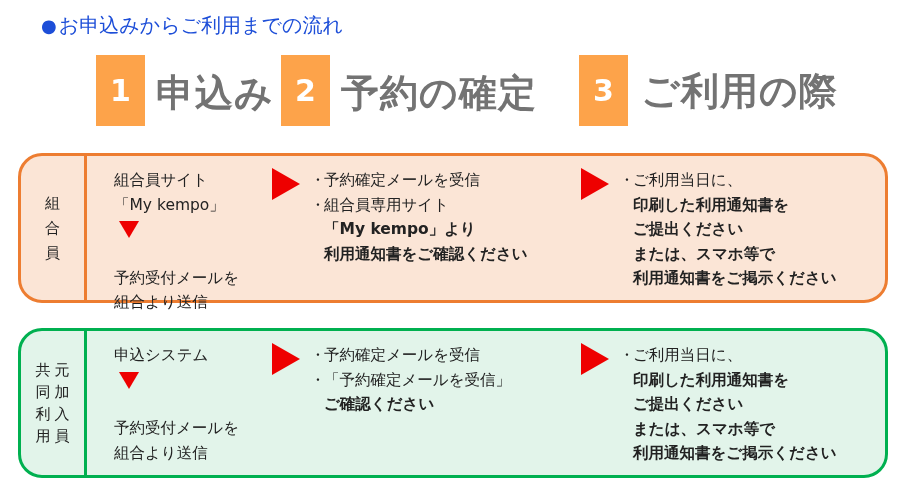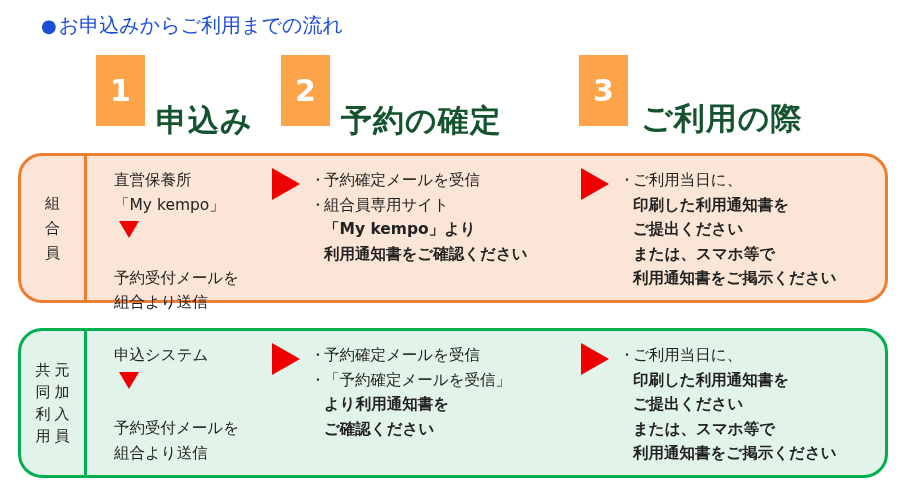--- a/index.html
+++ b/index.html
@@ -10,21 +10,21 @@
   .title {
     position:absolute; left:41px; top:12px; font-size:20px; font-weight:normal; color:#1d4ed8;
     letter-spacing:0px; white-space:nowrap;
   }
   .title .dot { font-size:18px; margin-right:2px; }
   .step-num {
     position:absolute; width:49px; height:71px; background:#fda34a; color:#fff;
     font-size:30px; font-weight:bold; display:flex; align-items:center; justify-content:center;
   }
   .step-label {
-    position:absolute; font-size:31px; font-weight:bold; color:#14532d; white-space:nowrap; letter-spacing:1px;margin-top:32px;
+    position:absolute; font-size:38px; font-weight:bold; color:#737373; white-space:nowrap; letter-spacing:1px;
   }
   .panel {
     position:absolute; left:18px; width:870px; border-radius:24px; box-sizing:border-box;
   }
   .panel.orange { top:153px; height:150px; border:3px solid #ed7d31; background:#fbe5d6; }
   .panel.green { top:328px; height:150px; border:3px solid #00b050; background:#e2f4ea; }
   .panel .divider { position:absolute; left:63px; top:0; bottom:0; width:3px; }
   .panel.orange .divider { background:#ed7d31; }
   .panel.green .divider { background:#00b050; }
   .side {
@@ -64,21 +64,21 @@
 <div class="panel orange">
   <div class="divider"></div>
   <div class="side">
     <div style="display:flex;flex-direction:column;align-items:center;line-height:25px;">
       <span>組</span>
       <span>合</span>
       <span>員</span>
     </div>
   </div>
   <div class="col" style="left:93px;top:12px;">
-    <div>直営保養所</div>
+    <div>組合員サイト</div>
     <div>「My kempo」</div>
     <div class="tri-down"></div>
     <div>予約受付メールを</div>
     <div>組合より送信</div>
   </div>
   <div class="tri-right" style="left:251px;top:12px;"></div>
   <div class="col" style="left:289px;top:12px;">
     <div><span class="bullet">・</span><span>予約確定メールを受信</span></div>
     <div><span class="bullet">・</span><span>組合員専用サイト</span></div>
     <div class="indent">「My kempo」より</div>
@@ -115,21 +115,20 @@
   <div class="col" style="left:93px;top:12px;">
     <div>申込システム</div>
     <div class="tri-down"></div>
     <div>予約受付メールを</div>
     <div>組合より送信</div>
   </div>
   <div class="tri-right" style="left:251px;top:12px;"></div>
   <div class="col" style="left:289px;top:12px;">
     <div><span class="bullet">・</span><span>予約確定メールを受信</span></div>
     <div><span class="bullet">・</span><span>「予約確定メールを受信」</span></div>
-    <div class="indent">より利用通知書を</div>
     <div class="indent">ご確認ください</div>
   </div>
   <div class="tri-right" style="left:560px;top:12px;"></div>
   <div class="col" style="left:598px;top:12px;">
     <div><span class="bullet">・</span><span>ご利用当日に、</span></div>
     <div class="indent">印刷した利用通知書を</div>
     <div class="indent">ご提出ください</div>
     <div class="indent">または、スマホ等で</div>
     <div class="indent">利用通知書をご掲示ください</div>
   </div>

